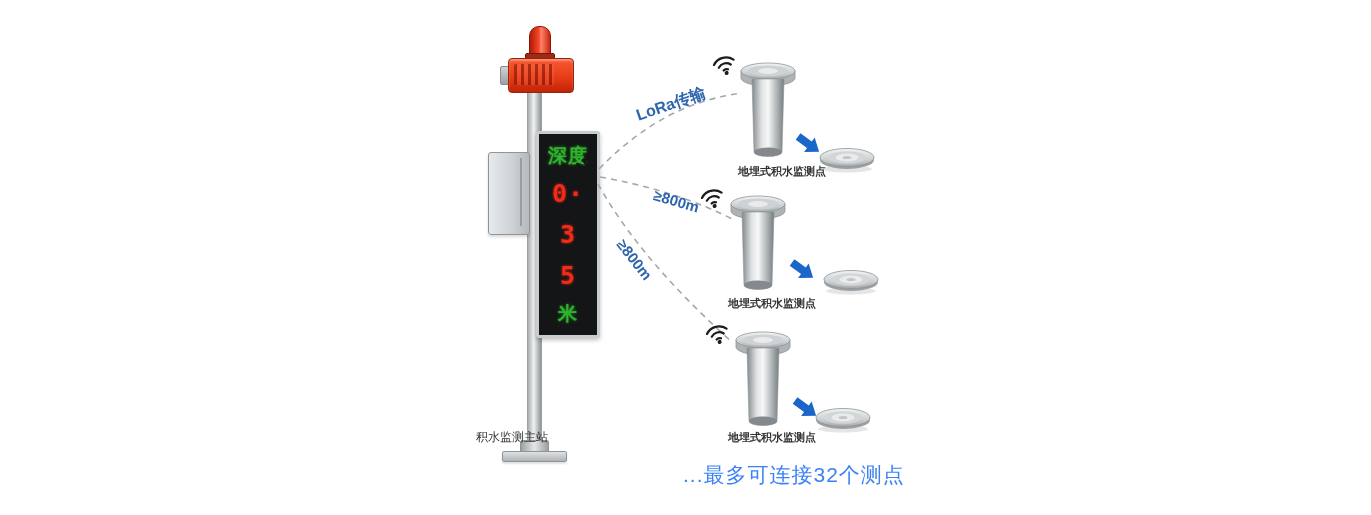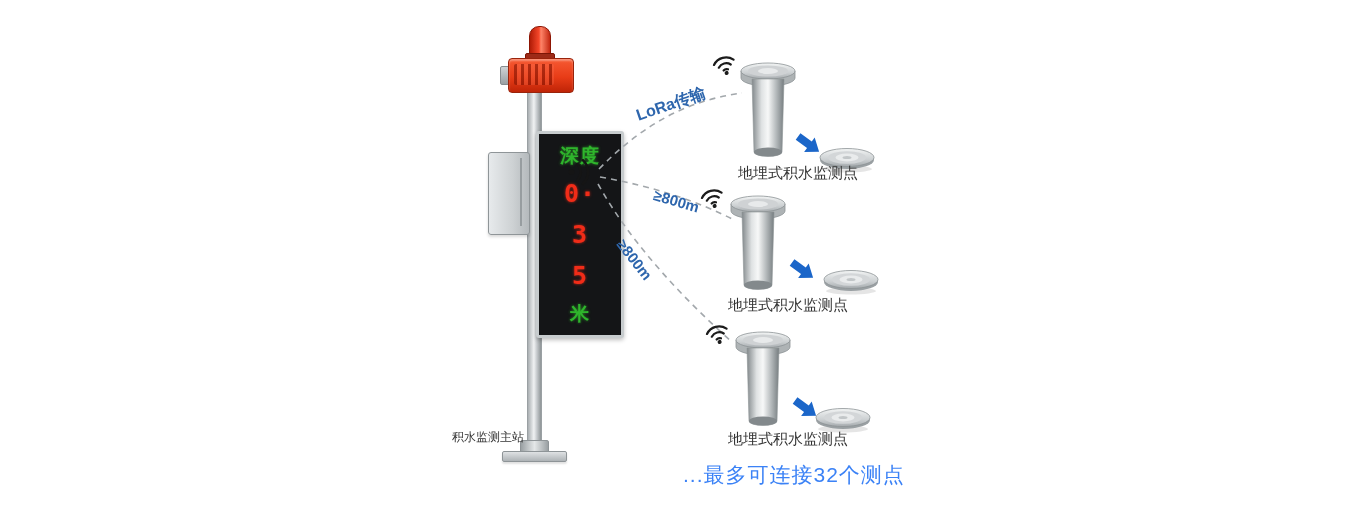--- a/index.html
+++ b/index.html
@@ -59,43 +59,43 @@
   }
   .cabinet-hinge{
     left:520px;top:158px;width:2px;height:68px;background:#979da0;
   }
   .led-display{
     left:536px;top:131px;width:58px;height:193px;
     background:#141517;
     border:3px solid #c7ccce;border-radius:3px;
     box-shadow:0 2px 4px rgba(0,0,0,0.25);
     display:flex;flex-direction:column;align-items:center;justify-content:space-around;
-    padding:4px 12px;box-sizing:content-box;
+    padding:4px 0;box-sizing:content-box;
   }
   .led-row{
     font-family:"DejaVu Sans Mono","Liberation Mono",monospace;
     font-weight:bold;line-height:1;letter-spacing:1px;white-space:nowrap;
   }
   .led-green{color:#2fb52c;text-shadow:0 0 3px rgba(47,181,44,0.8);font-size:19px;}
   .led-red{color:#f02c18;text-shadow:0 0 3px rgba(240,44,24,0.8);font-size:25px;}
   .station-label{
-    left:452px;top:429px;font-size:12px;color:#333;white-space:nowrap;
+    left:476px;top:429px;font-size:12px;color:#333;white-space:nowrap;
   }
 
   
   .link-label{
     font-size:15px;font-weight:bold;color:#2e66ad;white-space:nowrap;
     transform-origin:left center;
   }
   .lbl-lora{left:637px;top:106px;transform:rotate(-19deg);font-size:16px;}
   .lbl-800-mid{left:654px;top:186px;transform:rotate(16deg);font-size:15px;}
   .lbl-800-bot{left:627px;top:236px;transform:rotate(52deg);transform-origin:left top;font-size:15px;}
 
   
-  .sensor-label{font-size:15px;color:#333;white-space:nowrap;}
+  .sensor-label{font-size:11px;color:#333;white-space:nowrap;font-weight:bold;}
   .footer-text{
     left:683px;top:461px;font-size:21px;color:#3b82f6;letter-spacing:1px;white-space:nowrap;
   }
   svg{display:block;}
 </style>
 </head>
 <body>
 
 <div id="canvas">
 

